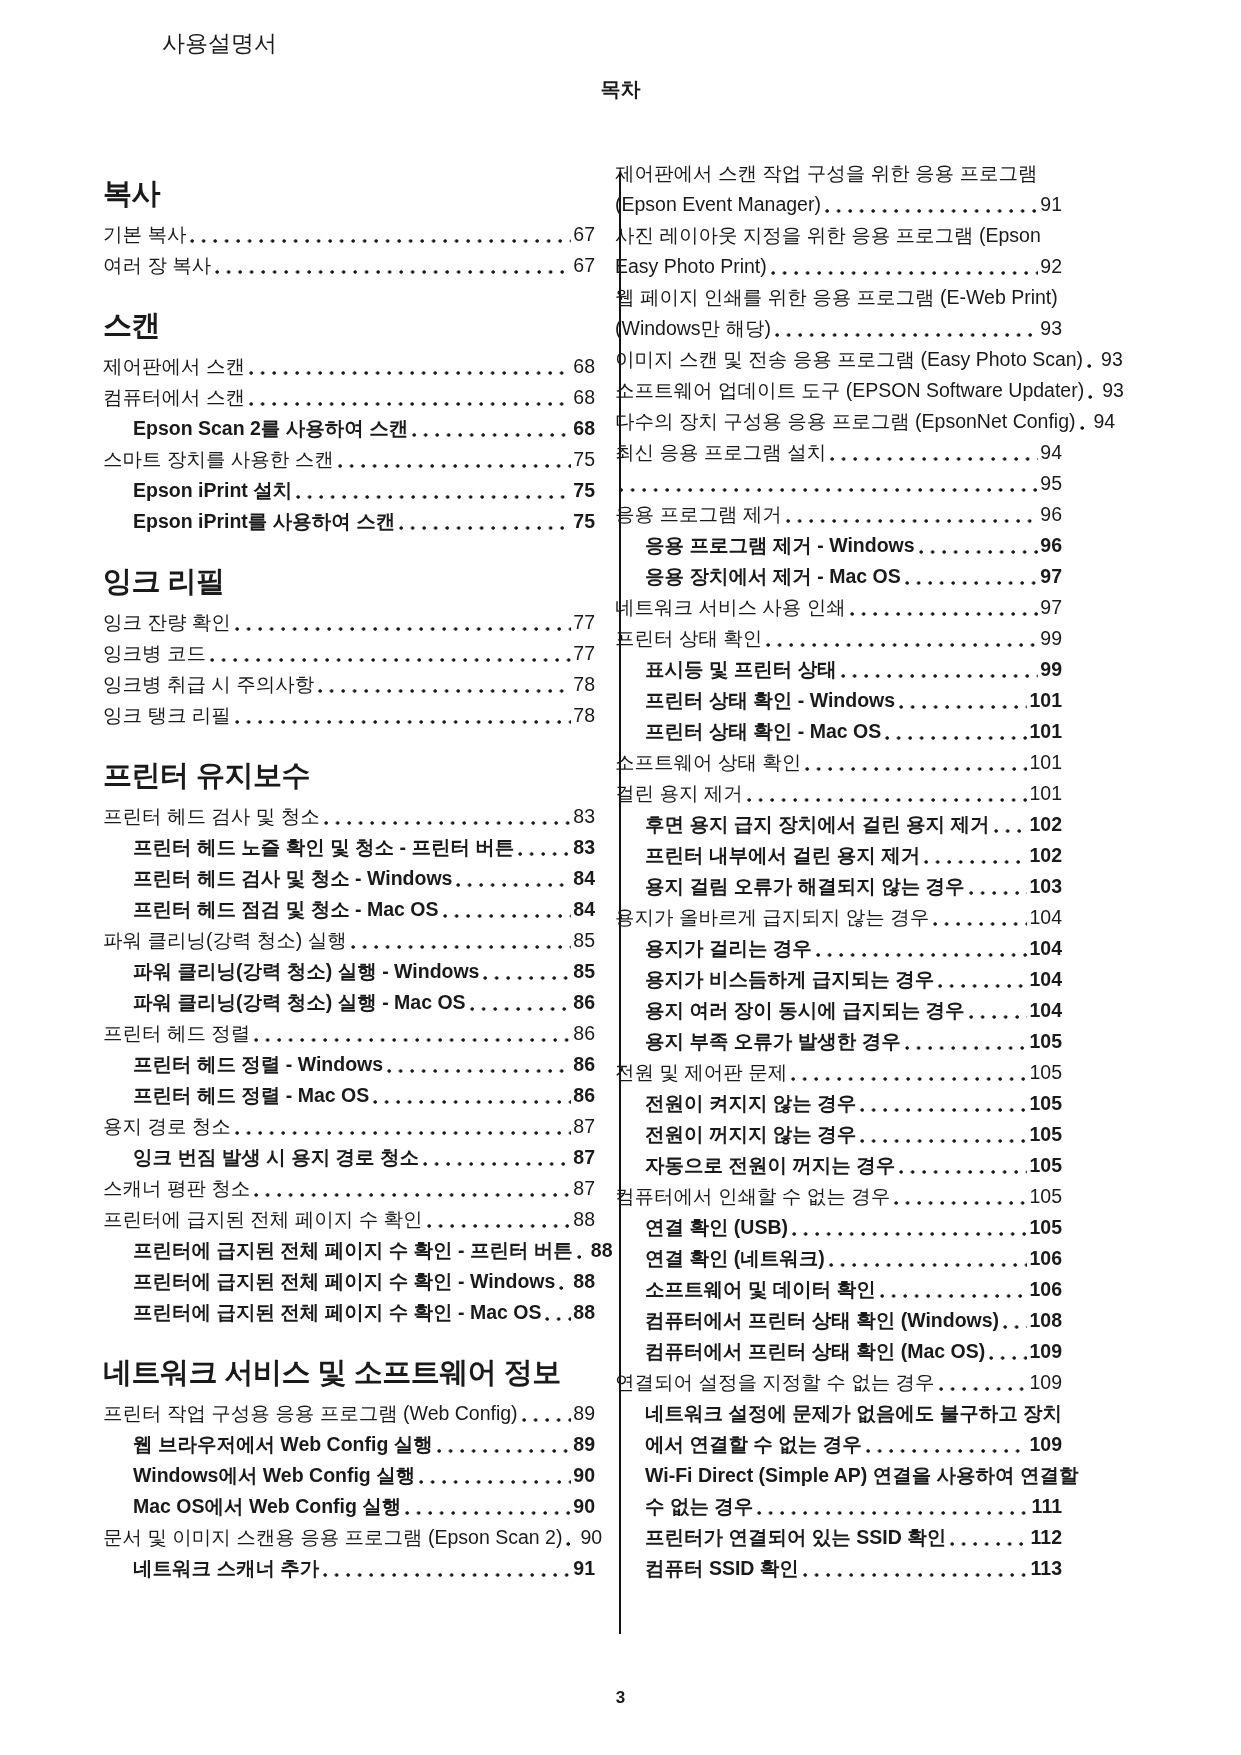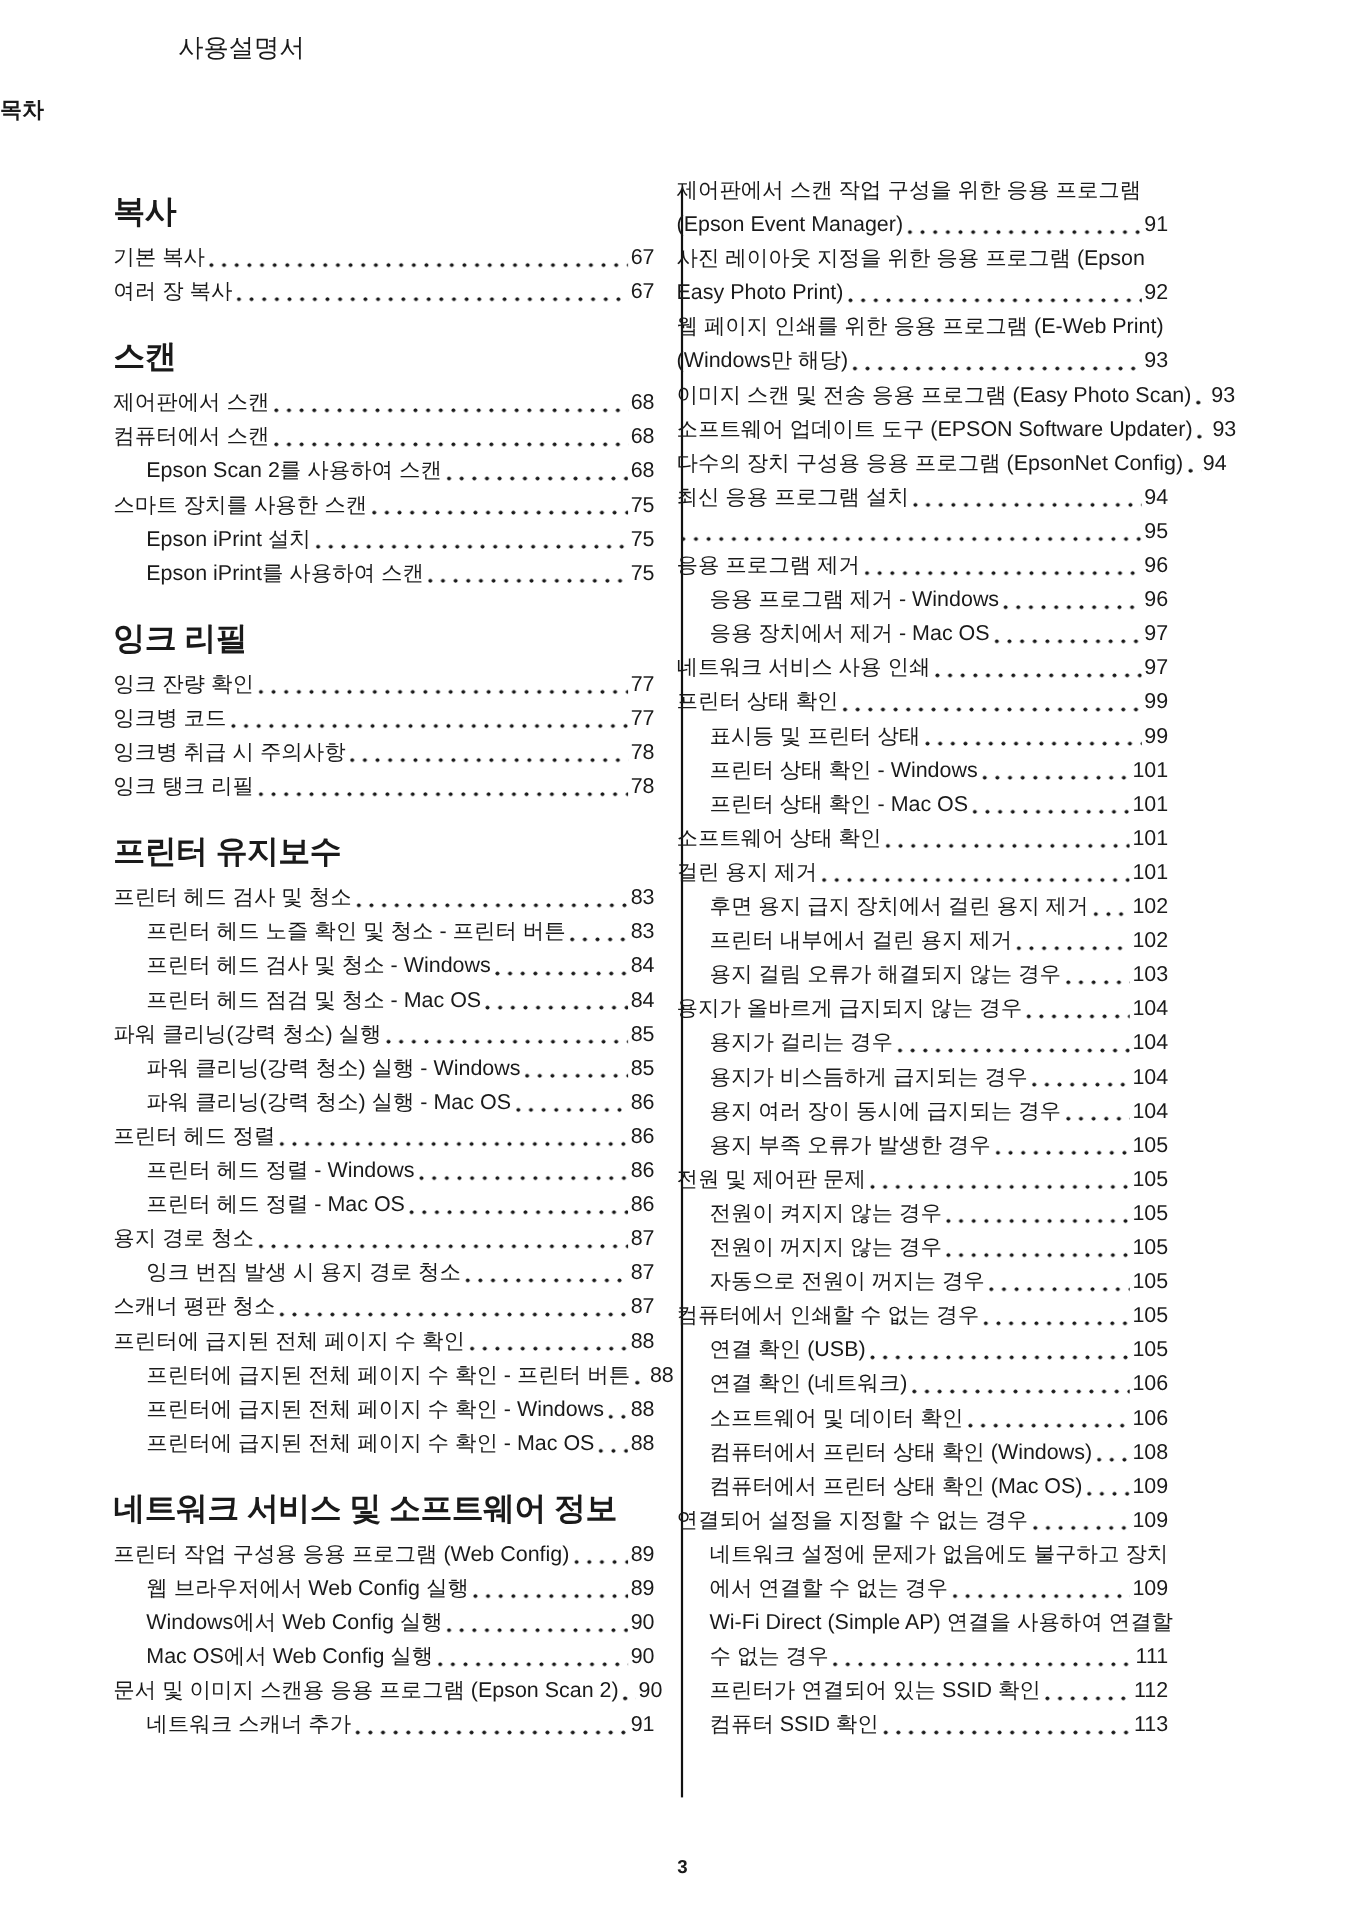--- a/index.html
+++ b/index.html
@@ -16,23 +16,23 @@
     position: absolute;
     left: 114px;
     top: 28px;
     font-size: 23px;
     margin-left: 48px;
   }
   .header-center {
     position: absolute;
     left: 0; right: 0;
     top: 76px;
+    text-align: center;
     font-size: 20px;
     font-weight: 700;
-    margin-top: 10px;
   }
   .col {
     position: absolute;
     top: 158px;
     font-size: 19.5px;
   }
   .col-left  { left: 103px; width: 492px; }
   .col-right { left: 615px; width: 447px; }
   .divider {
     position: absolute;
@@ -44,21 +44,21 @@
   }
   .section-title {
     font-size: 29px;
     font-weight: 700;
     line-height: 34px;
     margin: 27px 0 9px 0;
     letter-spacing: -0.5px;
   }
   .col > .section-title:first-child { margin-top: 18px; }
   .entry { line-height: 31px; }
-  .entry.lv1 { padding-left: 30px; }
+  .entry.lv1 { padding-left: 30px; font-weight: bold; }
   .wrapline { white-space: nowrap; }
   .trow { display: flex; }
   .ttext { flex: 0 0 auto; white-space: nowrap; }
   .leader {
     flex: 1 1 auto;
     min-width: 12px;
     margin: 0 2px 0 4px;
     background-image: radial-gradient(circle at 2.2px 2.2px, #1a1a1a 1.55px, rgba(0,0,0,0) 2.1px);
     background-size: 11.5px 4.4px;
     background-repeat: repeat-x;

